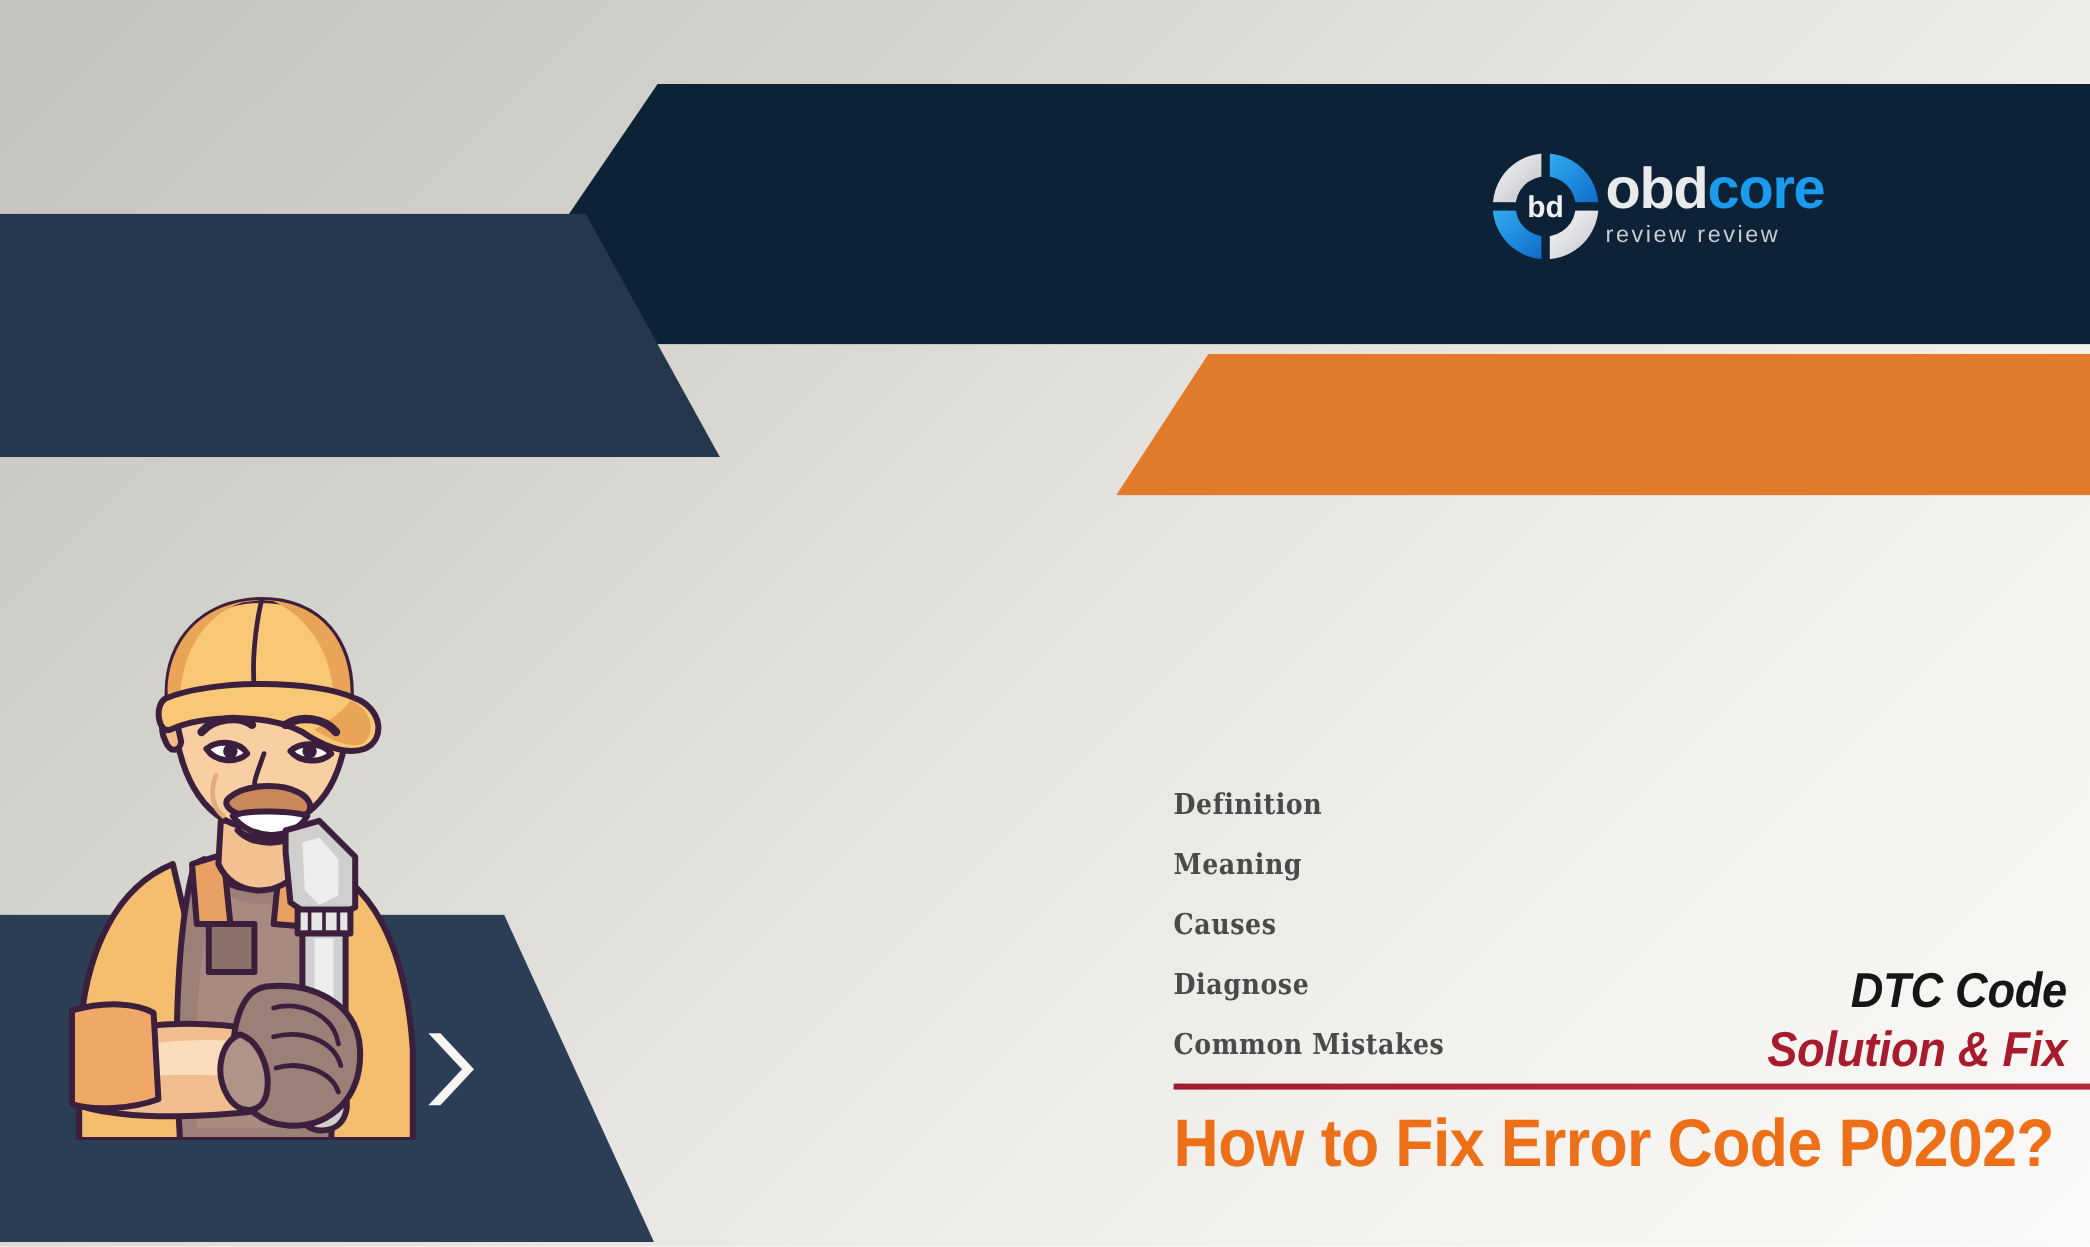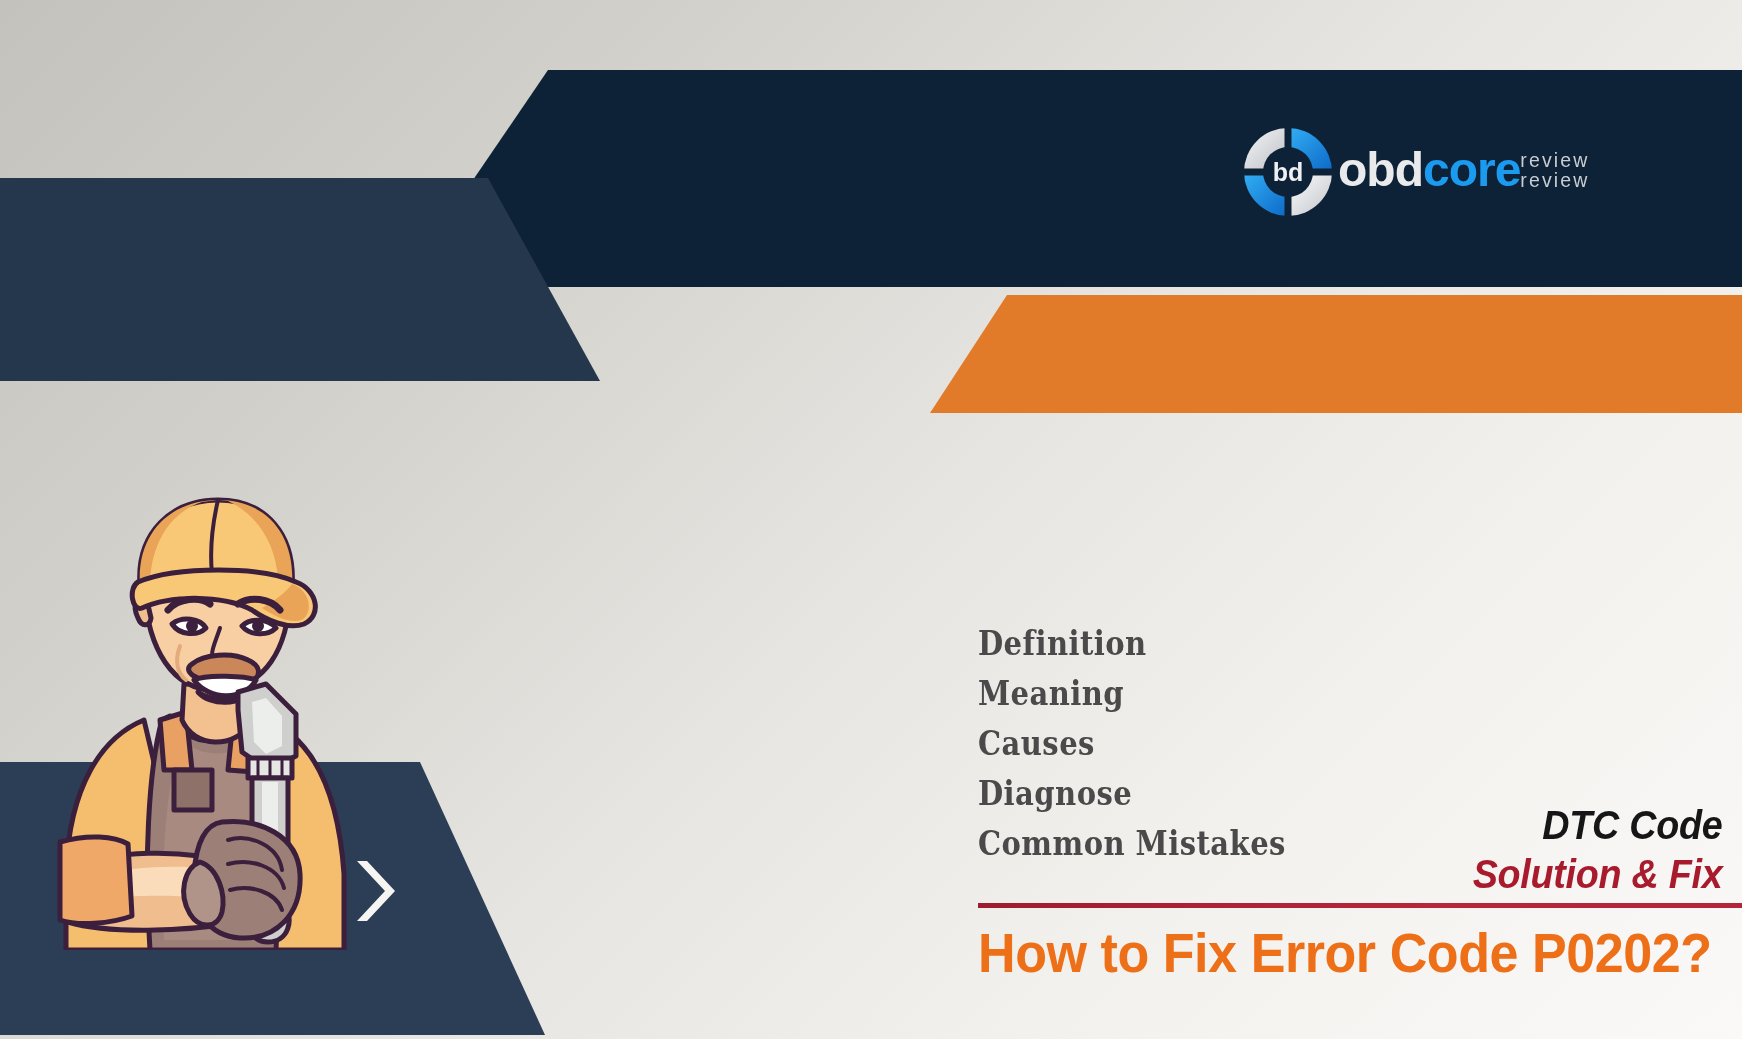--- a/index.html
+++ b/index.html
@@ -41,38 +41,38 @@
   
   #chevron-group{position:absolute;left:355px;top:855px;width:90px;height:72px;}
   #chevron-group svg{display:block;}
 
   
   #logo{
     position:absolute;left:1238px;top:120px;width:278px;height:104px;
     display:flex;align-items:center;
   }
   #logo-mark{width:100px;height:100px;flex:0 0 100px;}
-  #logo-text{display:flex;line-height:1;padding-bottom:4px;}
+  #logo-text{display:flex;flex-direction:column;line-height:1;padding-bottom:4px;}
   #logo-word{font-size:48px;font-weight:700;letter-spacing:-1px;}
   #logo-word .w1{color:#e9eaec;}
   #logo-word .w2{color:#1b9bf0;}
   #logo-tag{
     font-size:19.5px;color:#c9ccd2;letter-spacing:2.1px;margin-top:5px;font-weight:400;
   }
 
   
   #mechanic{position:absolute;left:52px;top:470px;width:330px;height:480px;}
   #mechanic svg{display:block;width:330px;height:480px;}
 
   
   #topic-list{
-    position:absolute;left:978px;top:619px;
+    position:absolute;left:978px;top:645px;
     font-family:"DejaVu Serif",serif;
     font-weight:700;color:#4a4a4a;
-    font-size:33px;line-height:50px;
+    font-size:24px;line-height:50px;
     letter-spacing:0.5px;
   }
   #topic-list .topic{white-space:nowrap;transform:scaleX(0.88);transform-origin:left center;}
 
   #dtc-block{
     position:absolute;right:20px;top:805px;text-align:right;
     line-height:1;
     font-style:italic;
   }
   #dtc-code{

